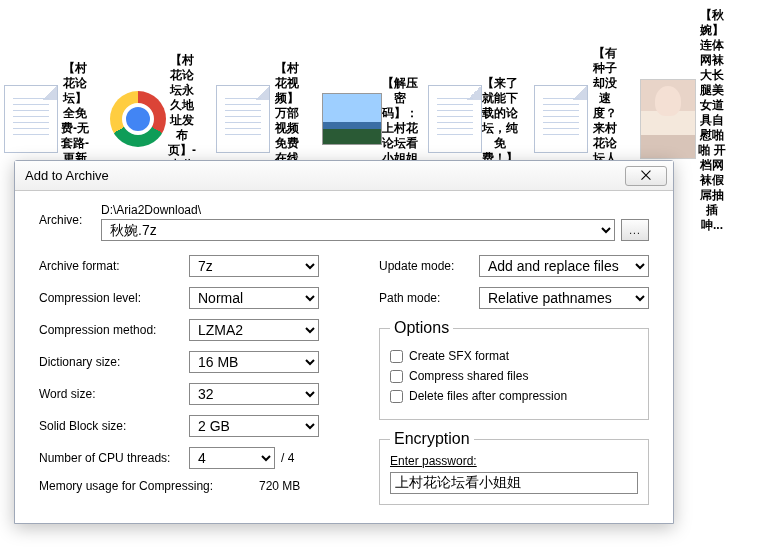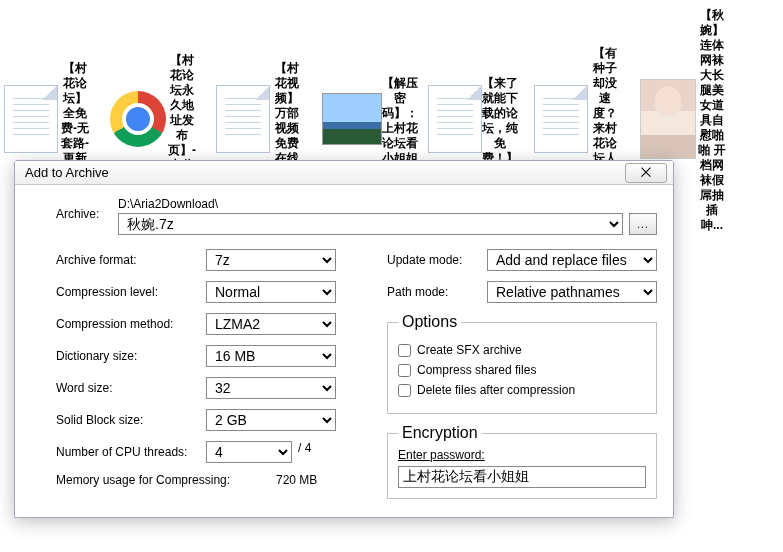--- a/index.html
+++ b/index.html
@@ -10,37 +10,37 @@
 .txtfile { width: 54px; height: 68px; background: #fff; border: 1px solid #b8c4d8; position: relative; }
 .txtfile::before { content: ""; position: absolute; top: 0; right: 0; width: 14px; height: 14px; background: linear-gradient(135deg, transparent 50%, #d0d8e8 50%); }
 .txtfile::after { content: ""; position: absolute; top: 12px; left: 8px; right: 8px; height: 40px; background: repeating-linear-gradient(to bottom, #c8d4e8 0, #c8d4e8 1px, transparent 1px, transparent 6px); }
 .chrome-ico { width: 56px; height: 56px; border-radius: 50%; background: conic-gradient(#db4437 0 120deg, #0f9d58 120deg 240deg, #ffcd40 240deg 360deg); position: relative; display: flex; align-items: center; justify-content: center; }
 .chrome-ico::before { content: ""; width: 24px; height: 24px; border-radius: 50%; background: #4285f4; border: 4px solid #fff; }
 .photo-thumb { width: 60px; height: 52px; border: 1px solid #999; background: linear-gradient(to bottom, #9ecfff 0 55%, #3a6ea5 55% 70%, #2a5a35 70% 100%); position: relative; }
 .avatar-thumb { width: 56px; height: 80px; background: linear-gradient(to bottom, #e8d4c8 0 40%, #f4e8dc 40% 70%, #d8c4b8 70%); border: 1px solid #ccc; position: relative; }
 .avatar-thumb::before { content: ""; position: absolute; top: 6px; left: 50%; transform: translateX(-50%); width: 26px; height: 30px; background: #f4e0d4; border-radius: 50% 50% 40% 40%; }
 .icon-item .label { font-size: 12px; line-height: 15px; color: #000; word-break: break-all; }
 .dialog { position: absolute; left: 14px; top: 160px; width: 660px; background: #fff; border: 1px solid #9fa8b8; border-radius: 3px 3px 0 0; box-shadow: 0 4px 18px rgba(0,0,0,.25); }
-.dlg-title { height: 24px; display: flex; align-items: center; justify-content: space-between; padding: 0 6px 0 10px; background: linear-gradient(#fdfdfd, #f0f0f0); border-bottom: 1px solid #c8c8c8; font-size: 13px; }
+.dlg-title { height: 30px; display: flex; align-items: center; justify-content: space-between; padding: 0 6px 0 10px; background: linear-gradient(#fdfdfd, #f0f0f0); border-bottom: 1px solid #c8c8c8; font-size: 13px; }
 .close-btn { width: 42px; height: 20px; border: 1px solid #a8a8a8; background: linear-gradient(#fdfdfd,#e8e8e8); border-radius: 3px; display: flex; align-items: center; justify-content: center; font-family: Arial; font-size: 13px; cursor: pointer; }
-.dlg-body { padding: 12px 16px 8px; margin-left: 25px; }
+.dlg-body { padding: 12px 24px 8px; }
 .arch-row { display: flex; align-items: flex-start; margin-bottom: 14px; }
 .arch-row > .lbl { width: 62px; padding-top: 10px; }
 .arch-path { flex: 1; }
 .arch-path .path-txt { font-size: 12px; margin-bottom: 2px; }
 .arch-file { display: flex; gap: 6px; }
 .combo, .txtin { height: 22px; border: 1px solid #888; background: #fff; padding: 0 4px; font-size: 14px; font-family: inherit; }
 .combo.flex { flex: 1; }
 .browse-btn { width: 28px; height: 22px; border: 1px solid #888; background: linear-gradient(#fdfdfd,#e4e4e4); cursor: pointer; font-size: 10px; letter-spacing: 1px; }
 .two-col { display: flex; gap: 30px; }
 .lcol { width: 316px; }
 .rcol { flex: 1; }
 .frow { display: flex; align-items: center; margin-bottom: 10px; min-height: 22px; }
 .frow .flbl { width: 150px; }
-.frow .fval { flex: 1; display: flex; gap: 6px; }
+.frow .fval { flex: 1; display: flex; align-items: center; gap: 6px; }
 .frow .fval .combo { width: 130px; }
 .frow .suffix { font-size: 12px; }
 .mrow { display: flex; align-items: center; margin-top: 8px; }
 .mrow .flbl { width: 220px; }
 .mrow .rv { width: 80px; text-align: left; }
 fieldset { border: 1px solid #c0c0c0; padding: 6px 10px 10px; margin-bottom: 10px; }
 legend { font-size: 16px; padding: 0 4px; }
 .chk { display: flex; align-items: center; gap: 6px; margin: 6px 0; }
 .chk input { width: 13px; height: 13px; }
 .pwrow .plbl { margin-bottom: 4px; text-decoration: underline; }
@@ -171,21 +171,21 @@
         <div class="frow">
             <div class="flbl" style="width:100px">Path mode:</div>
             <div class="fval">
               <select class="combo" style="width:170px"><option>Relative pathnames</option></select>
             </div>
           </div>
         <fieldset>
           <legend>Options</legend>
           <label class="chk">
               <input type="checkbox" style="">
-              <span>Create SFX archive</span>
+              <span>Create SFX format</span>
             </label>
           <label class="chk">
               <input type="checkbox" style="">
               <span>Compress shared files</span>
             </label>
           <label class="chk">
               <input type="checkbox" style="">
               <span>Delete files after compression</span>
             </label>
         </fieldset>

